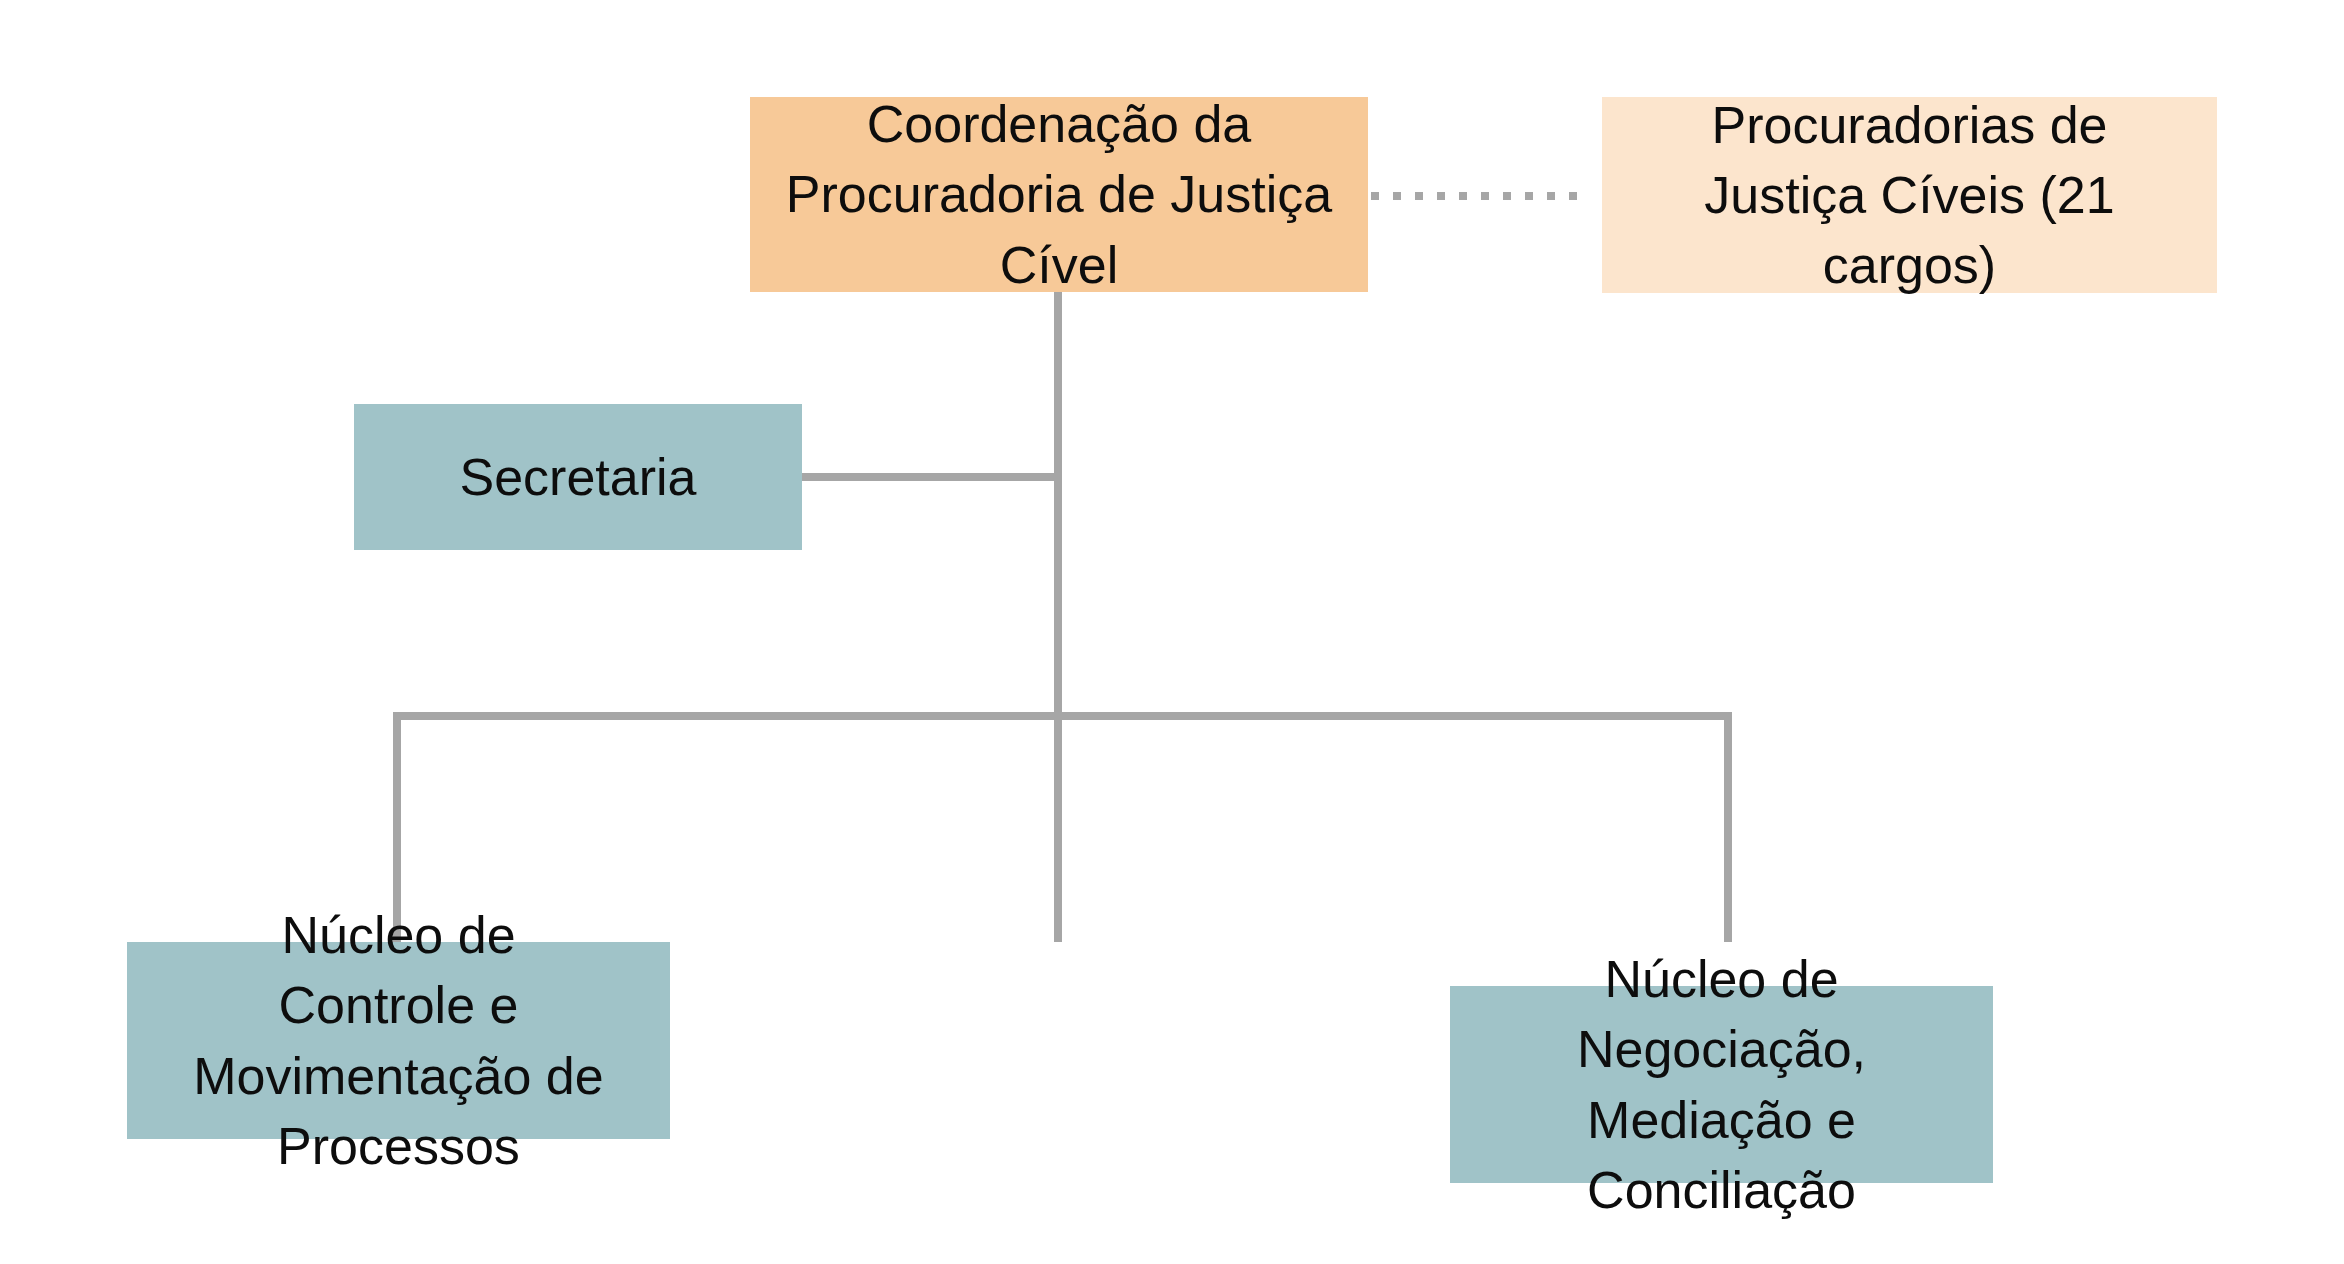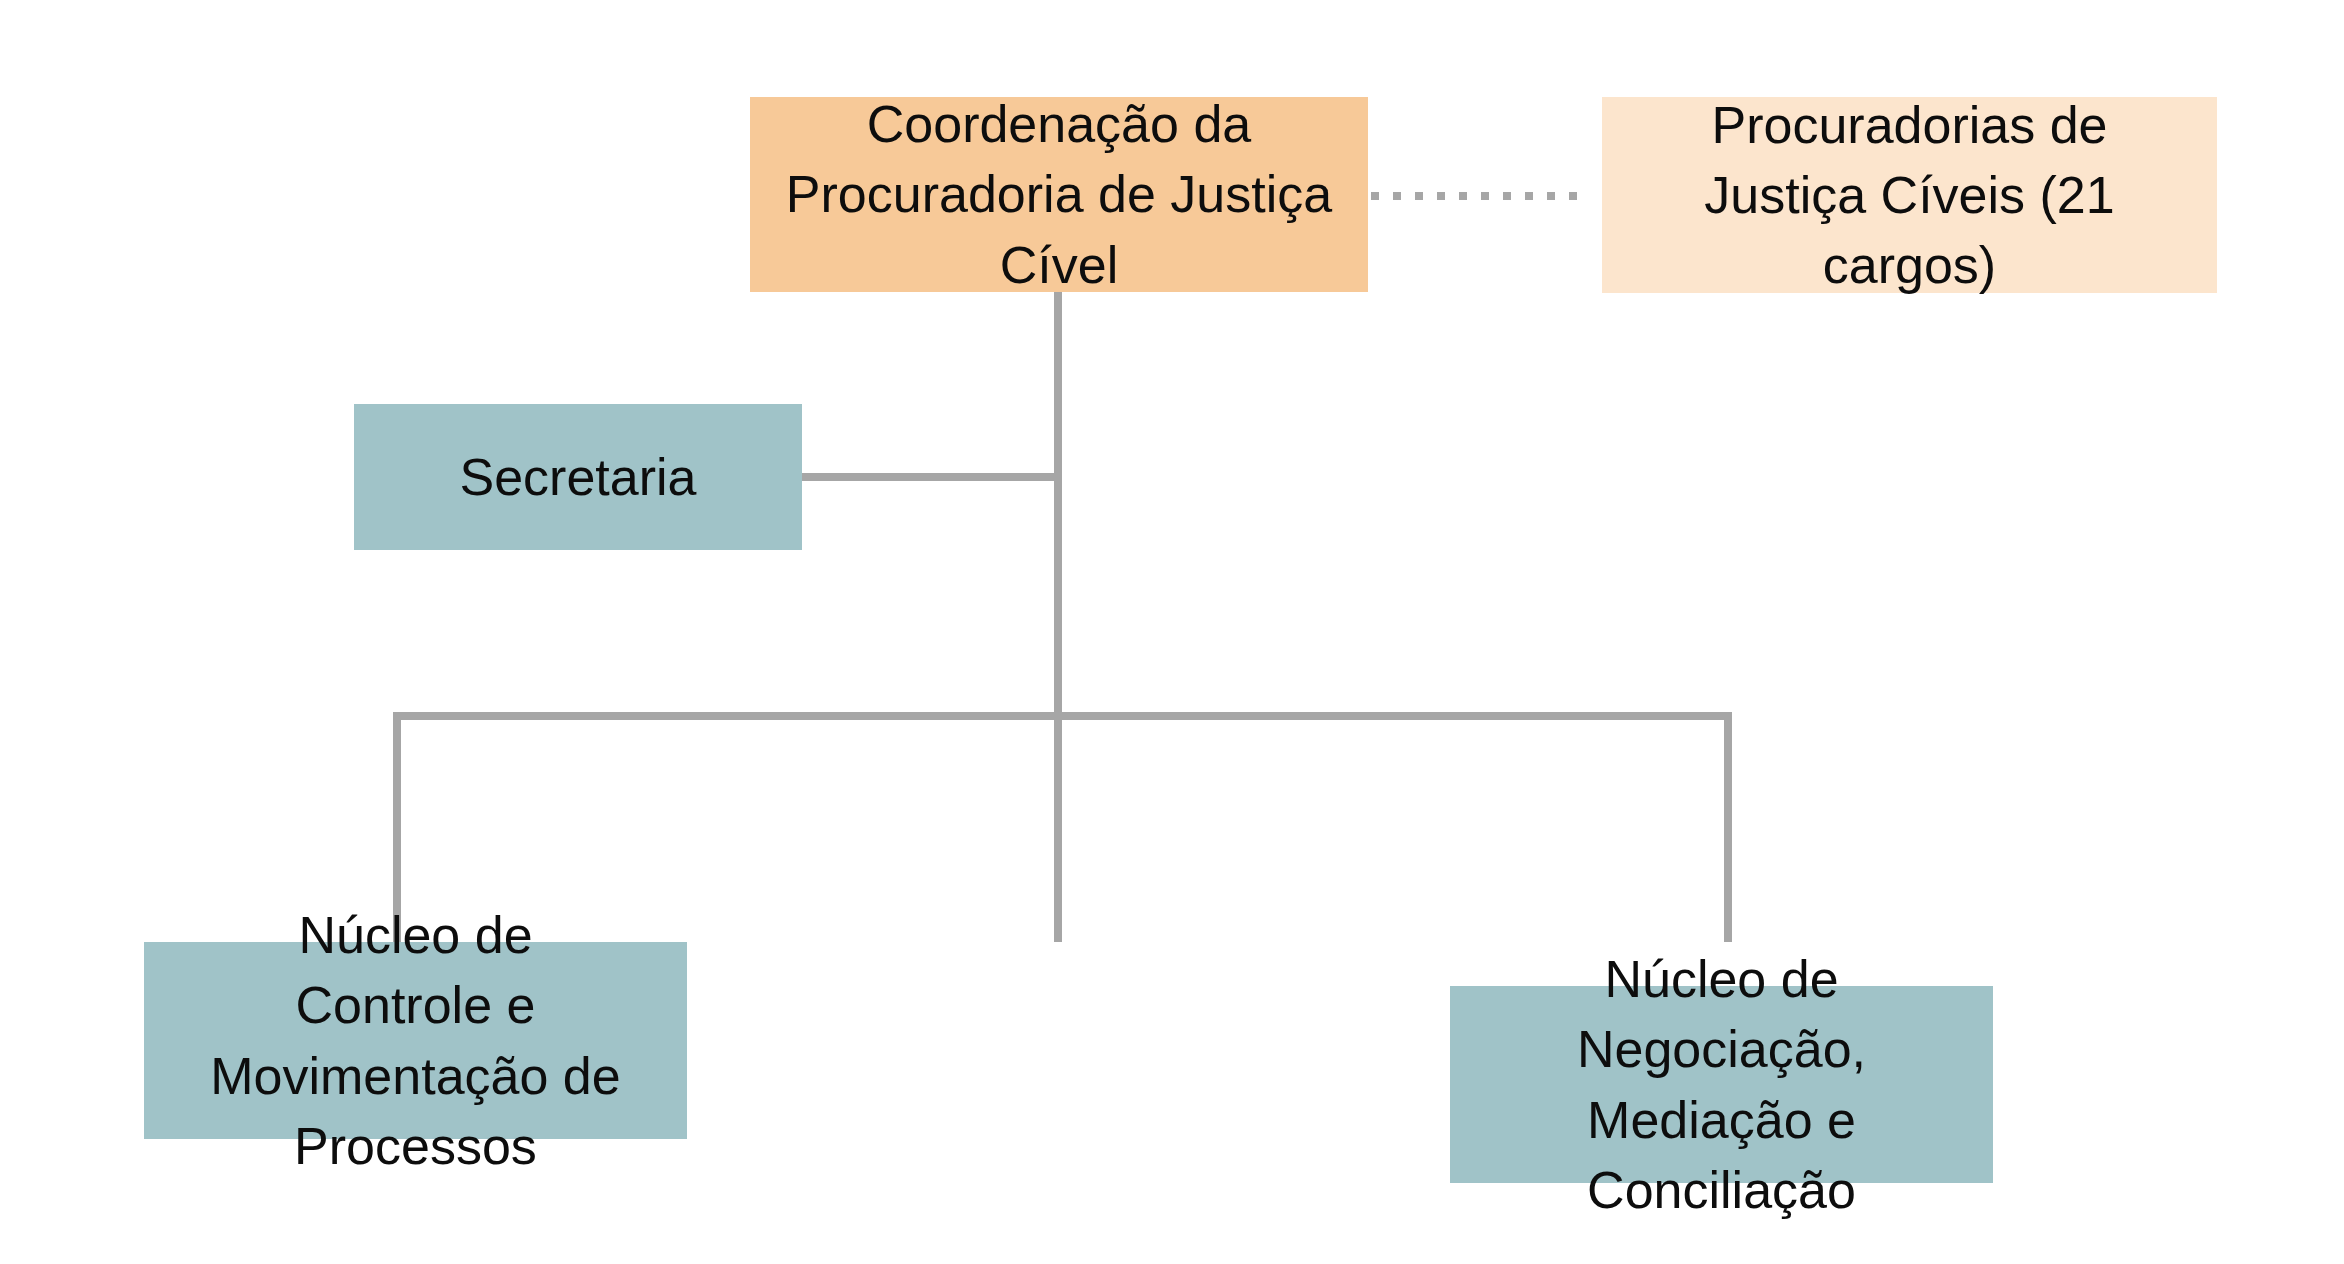--- a/index.html
+++ b/index.html
@@ -32,21 +32,21 @@
     display: block;
   }
   .fill-primary   { background: var(--color-primary-fill,   #F7C998); }
   .fill-secondary { background: var(--color-secondary-fill, #FCE5CD); margin-left: 25px; }
   .fill-teal      { background: var(--color-teal-fill,      #A0C3C8); }
 
   
   .n-coordenacao   { left: 750px;  top: 97px;  width: 618px; height: 195px; padding: 0 30px; }
   .n-procuradorias { left: 1577px; top: 97px;  width: 615px; height: 196px; padding: 0 40px; }
   .n-secretaria    { left: 344px;  top: 404px; width: 448px; height: 146px; padding: 16px 20px; margin-left: 10px; }
-  .n-controle      { left: 144px;  top: 942px; width: 543px; height: 197px; padding: 0 55px; }
+  .n-controle      { left: 127px;  top: 942px; width: 543px; height: 197px; padding: 0 55px; }
   .n-estudos       { left: 789px;  top: 942px; width: 542px; height: 197px; padding: 0 75px; }
   .n-negociacao    { left: 1450px; top: 942px; width: 543px; height: 197px; padding: 0 25px; margin-top: 44px; }
 
   
   .connector {
     position: absolute;
     background: var(--color-connector, #A6A6A6);
   }
   .c-vmain      { left: 1054px; top: 292px; width: 8px;    height: 424px; }
   .c-secretaria { left: 792px;  top: 473px; width: 262px;  height: 8px;   }

